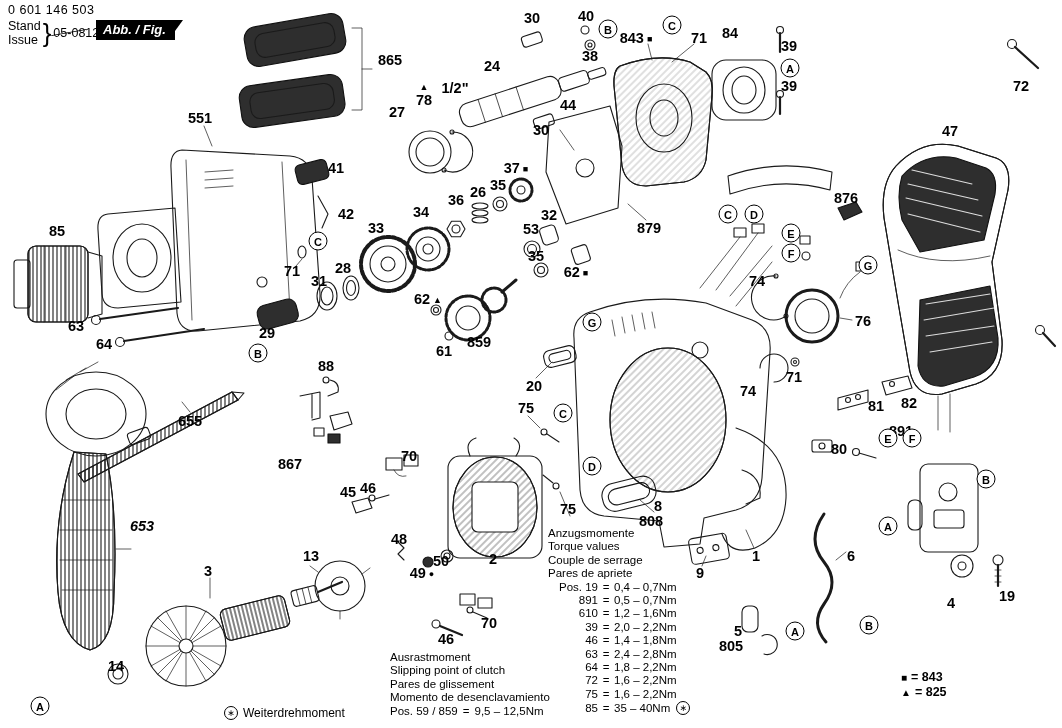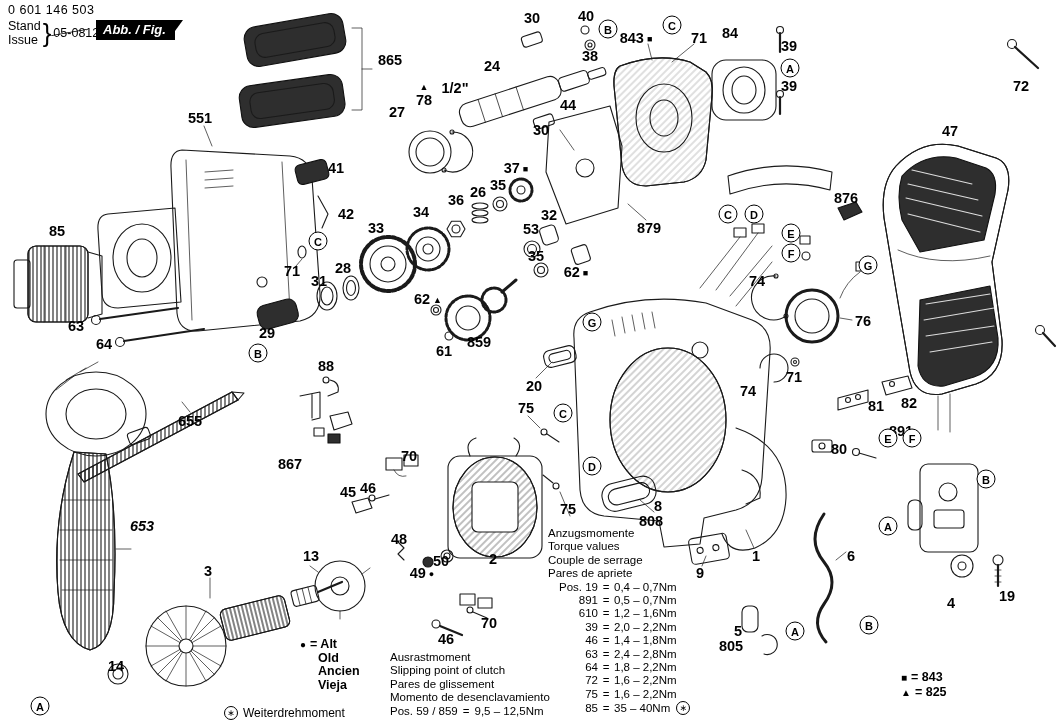--- a/index.html
+++ b/index.html
@@ -521,26 +521,20 @@
       <div class="circle-letter" style="left: 592px; top: 466px;">D</div>
       <div class="circle-letter" style="left: 888px; top: 438px;">E</div>
       <div class="circle-letter" style="left: 912px; top: 438px;">F</div>
       <div class="circle-letter" style="left: 986px; top: 479px;">B</div>
       <div class="circle-letter" style="left: 888px; top: 526px;">A</div>
       <div class="circle-letter" style="left: 795px; top: 631px;">A</div>
       <div class="circle-letter" style="left: 869px; top: 625px;">B</div>
       <div class="circle-letter" style="left: 40px; top: 706px;">A</div>
     </div>
 
-  <div class="legend-old" id="legend-old">
-      <div><span class="sym">●</span><span>= Alt</span></div>
-      <div class="ind">Old</div>
-      <div class="ind">Ancien</div>
-      <div class="ind">Vieja</div>
-    </div>
 
   <div class="note-star">
     <span class="circled-ast">∗</span>
     <span>Weiterdrehmoment</span>
   </div>
 
   <div class="clutch-block" id="clutch-block">
       <div>Ausrastmoment</div>
       <div>Slipping point of clutch</div>
       <div>Pares de glissement</div>

